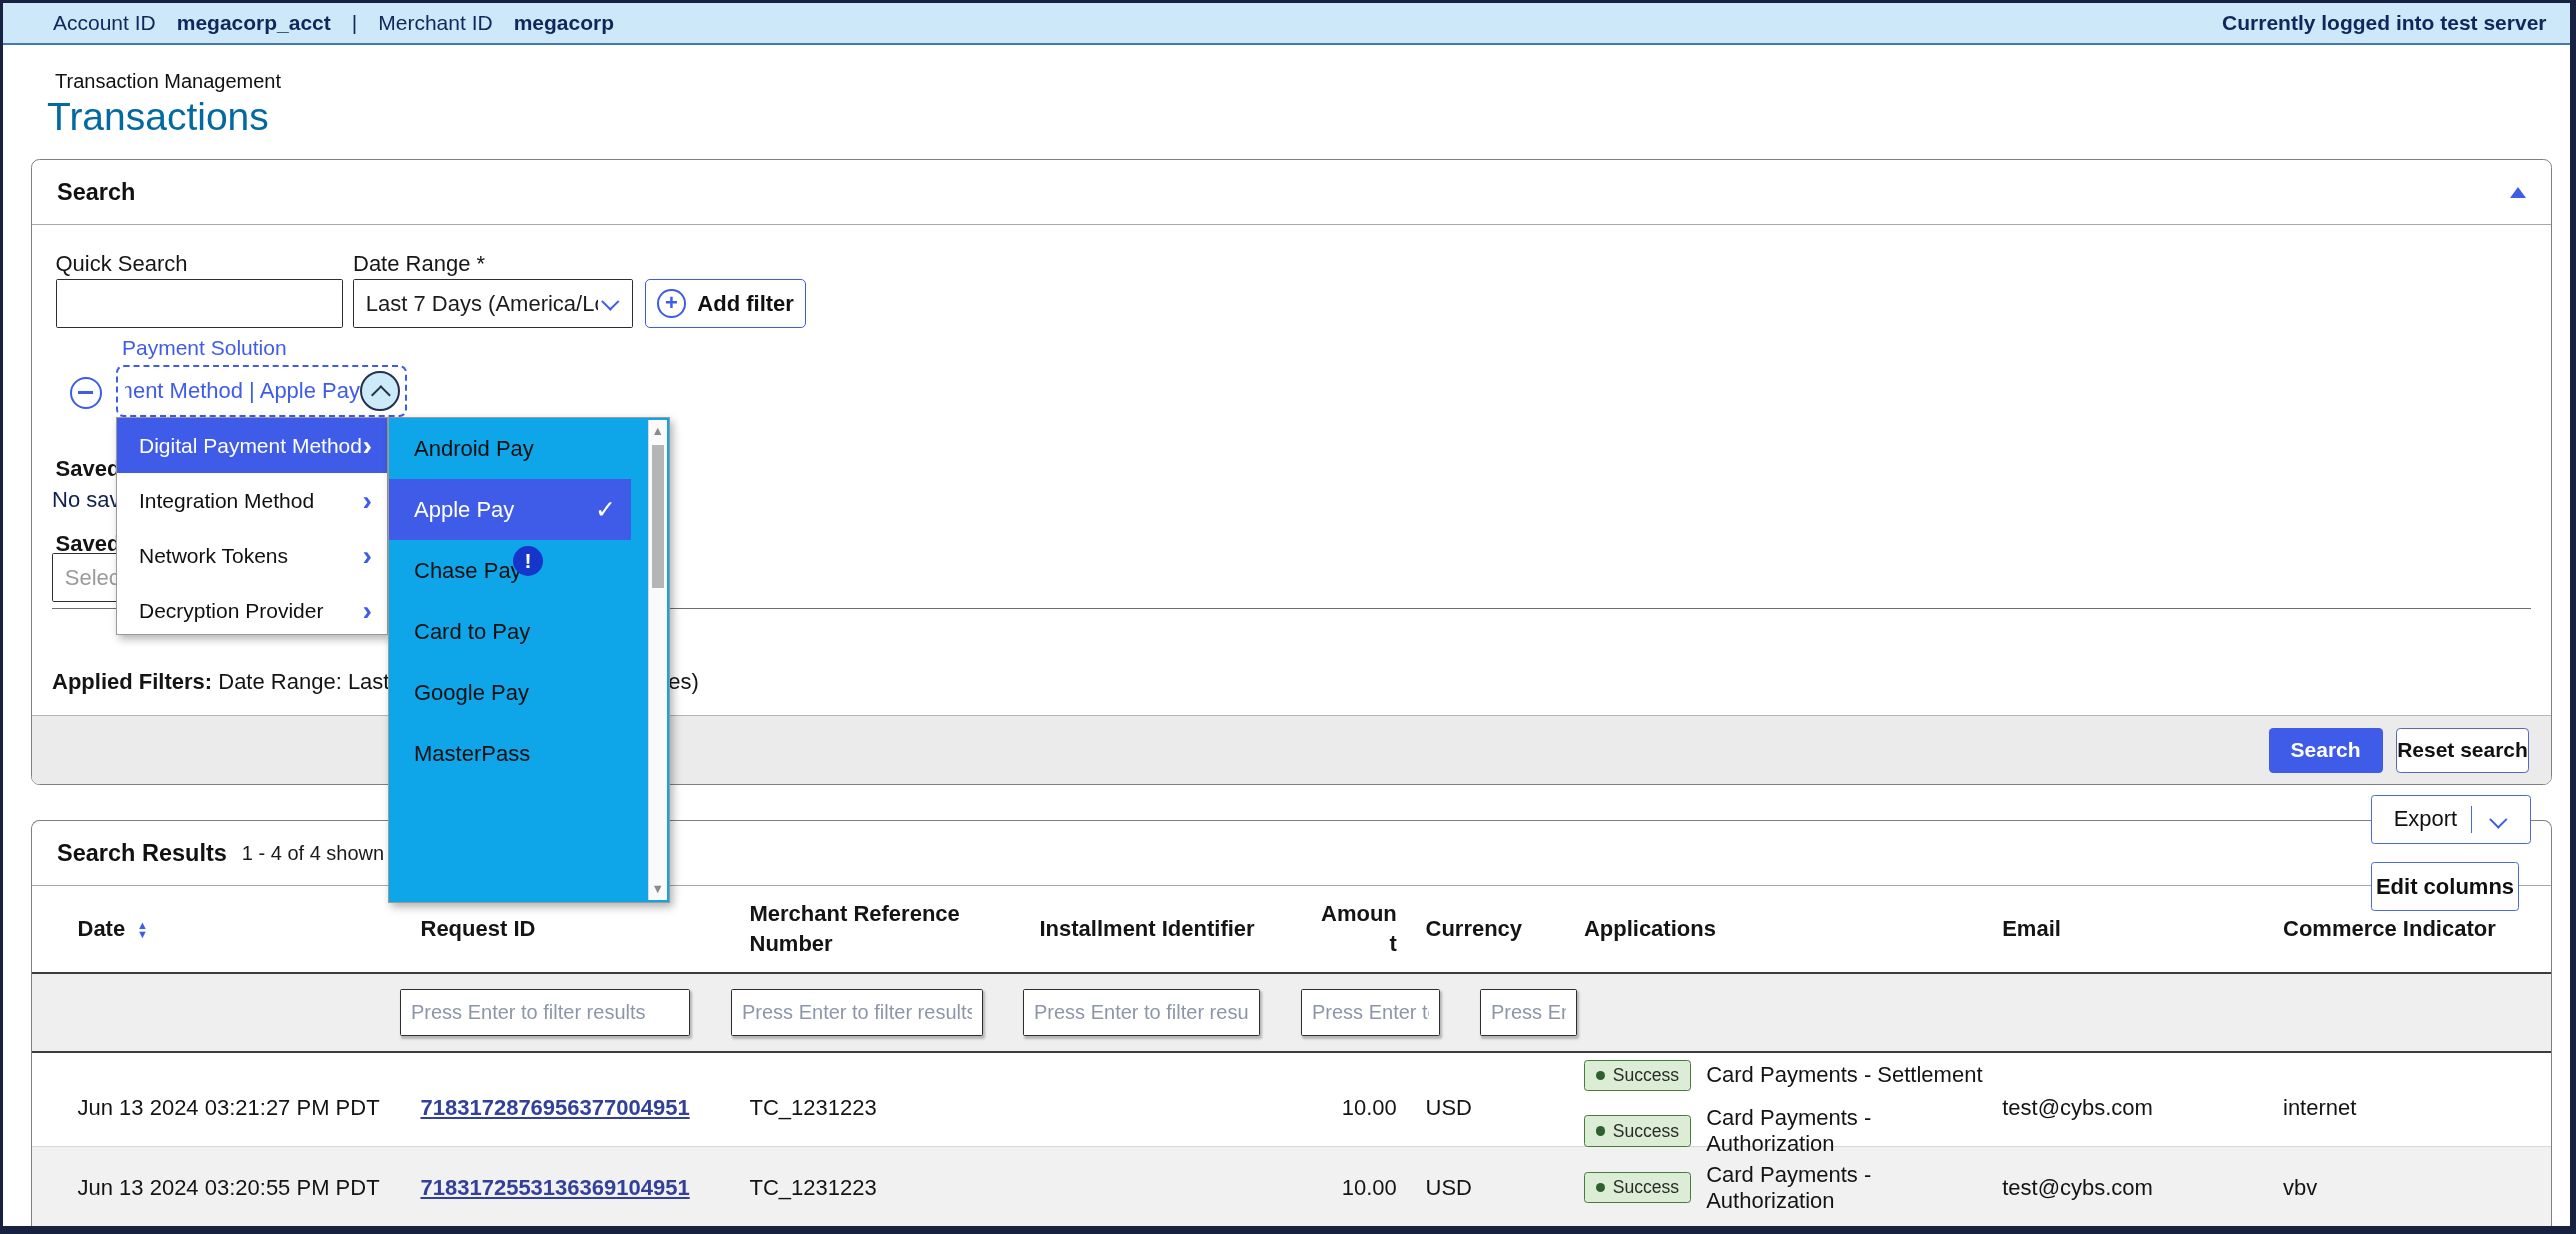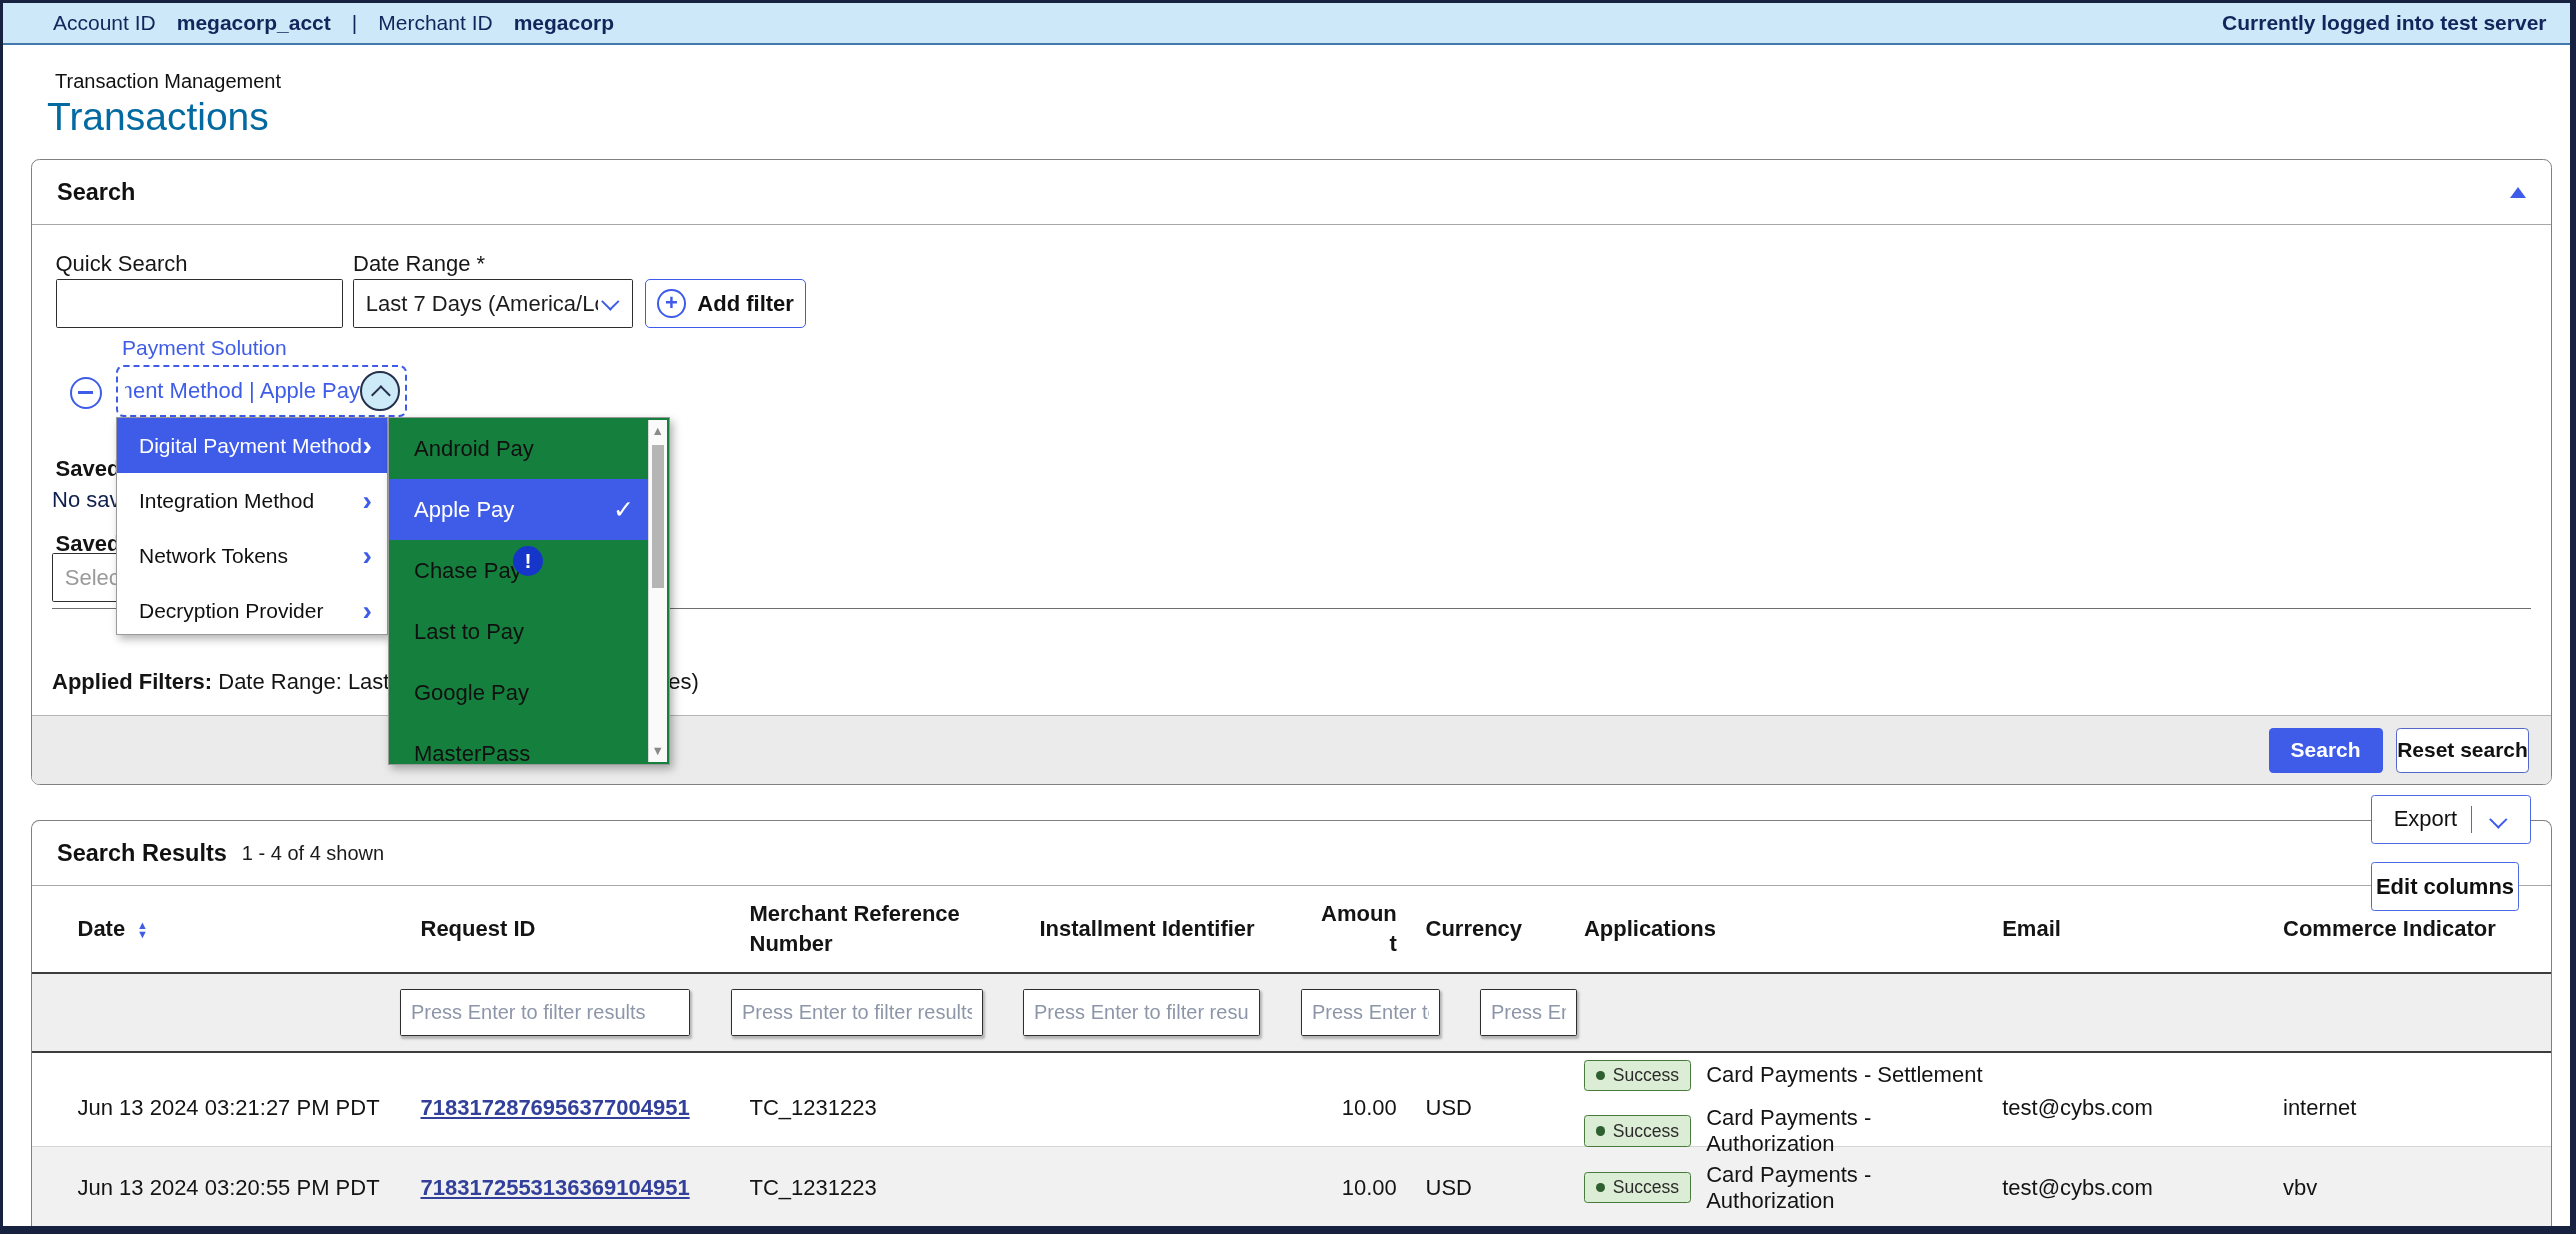--- a/index.html
+++ b/index.html
@@ -82,22 +82,22 @@
   
   .menu { position: absolute; left: 84px; top: 257px; width: 272px; height: 218px; background: #fff;
           border: 0.8px solid #9a9a9a; box-shadow: 2.5px 4.2px 8.4px rgba(0,0,0,.3); z-index: 30; }
   .menu-item { height: 55px; display: flex; align-items: center; padding: 0 15px 0 22px;
                font-size: 21px; color: #101010; cursor: pointer; }
   .menu-item .lbl { flex: 1; }
   .menu-item .chev { font-size: 28.5px; color: #3f5ce8; font-weight: bold; line-height: 1; }
   .menu-item.sel { background: #3f5ce8; color: #fff; }
   .menu-item.sel .chev { color: #fff; }
 
-  .submenu { position: absolute; left: 356px; top: 257px; width: 282px; height: 348px; background: #15803d;
-             border: 0.8px solid #9a9a9a; box-shadow: 2.5px 4.2px 8.4px rgba(0,0,0,.3); z-index: 31; padding-right: 20px; }
+  .submenu { position: absolute; left: 356px; top: 257px; width: 282px; height: 486px; background: #0ea5e9;
+             border: 0.8px solid #9a9a9a; box-shadow: 2.5px 4.2px 8.4px rgba(0,0,0,.3); z-index: 31; padding-right: 38px; }
   .sub-item { height: 61px; display: flex; align-items: center; padding: 0 15px 0 25px;
               font-size: 22px; color: #101010; cursor: pointer; }
   .sub-item .lbl { flex: 1; }
   .sub-item.sel { background: #3f5ce8; color: #fff; }
   .sub-item .check { color: #fff; font-size: 25px; }
   .scrollbar { position: absolute; right: 2.5px; top: 1.7px; bottom: 1.7px; width: 18.5px; background: #fafafa;
                border-left: 0.8px solid #d9d9d9; }
   .sb-arrow { height: 22px; text-align: center; font-size: 12.6px; color: #8a8a8a; line-height: 22px; cursor: pointer; }
   .sb-thumb { position: absolute; top: 25px; left: 2.5px; width: 12.6px; height: 143px; background: #b5b5b5; cursor: pointer; }
   .excl-badge { position: absolute; left: 481px; top: 386px; width: 30px; height: 30px; border-radius: 50%;
@@ -234,21 +234,21 @@
         <span class="lbl">Android Pay</span>
       </div>
       <div class="sub-item sel">
         <span class="lbl">Apple Pay</span>
         <span class="check">✓</span>
       </div>
       <div class="sub-item">
         <span class="lbl">Chase Pay</span>
       </div>
       <div class="sub-item">
-        <span class="lbl">Last to Pay</span>
+        <span class="lbl">Card to Pay</span>
       </div>
       <div class="sub-item">
         <span class="lbl">Google Pay</span>
       </div>
       <div class="sub-item">
         <span class="lbl">MasterPass</span>
       </div>
       <div class="scrollbar">
         <div class="sb-arrow" style="position:absolute; top:0; left:0; right:0;">▲</div>
         <div class="sb-thumb"></div>

